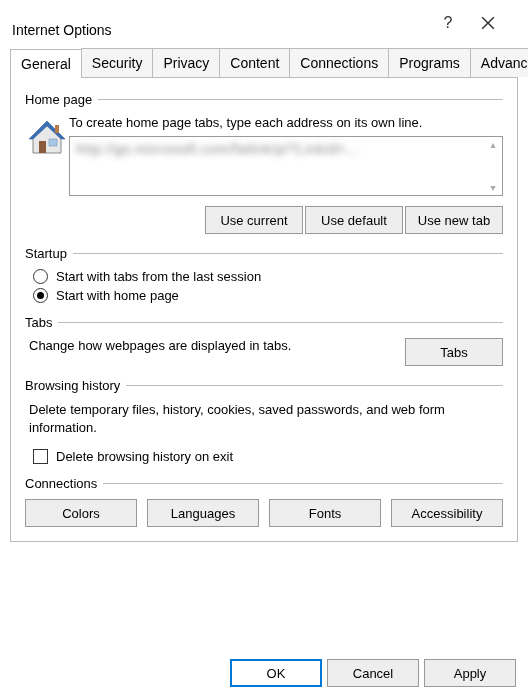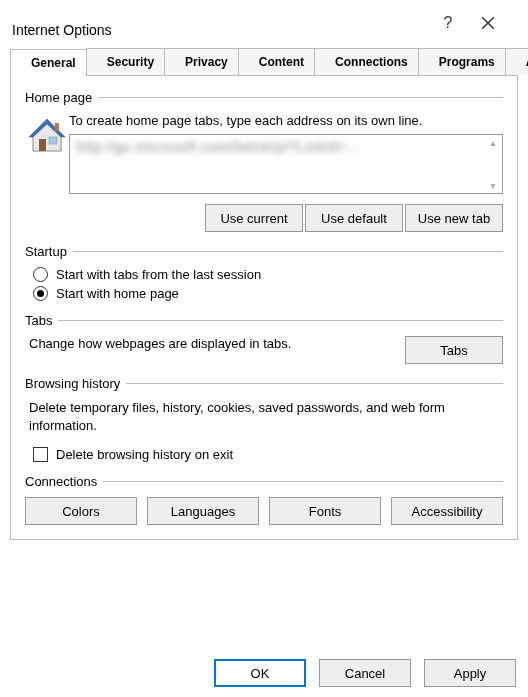--- a/index.html
+++ b/index.html
@@ -30,29 +30,28 @@
   .titlebar .close { font-size: 16px; }
   .body {
     padding: 0 10px 10px 10px;
   }
   .tabs {
     display: flex;
     border-bottom: 1px solid #bbb;
     margin-top: 10px;
   }
   .tab {
-    padding: 6px 10px 6px 20px;
+    padding: 6px 10px 6px 10px;
     border: 1px solid #bbb;
     border-bottom: none;
     background: #f5f5f5;
     margin-right: -1px;
     position: relative;
-    font-size: 12px;
+    font-size: 14px;
     cursor: pointer;
-    font-weight: bold;
   }
   .tab.active {
     background: #fff;
     top: 1px;
     z-index: 2;
   }
   .tab-panel {
     border: 1px solid #bbb;
     border-top: none;
     padding: 14px 14px 10px 14px;
@@ -161,21 +160,21 @@
     pointer-events: none;
   }
   .cursor svg { width: 18px; height: 22px; }
   .appearance-row {
     display: flex; gap: 10px; 
   }
   .appearance-row .btn { flex: 1; min-width: 0; }
   .footer {
     position: absolute;
     bottom: 10px; right: 12px;
-    display: flex; gap: 13px;
+    display: flex; gap: 5px;
   }
   .footer .btn { min-width: 92px; }
   .btn.ok {
     background: #fff;
     border: 2px solid #0078d7;
   }
 </style>
 </head>
 <body>
 

